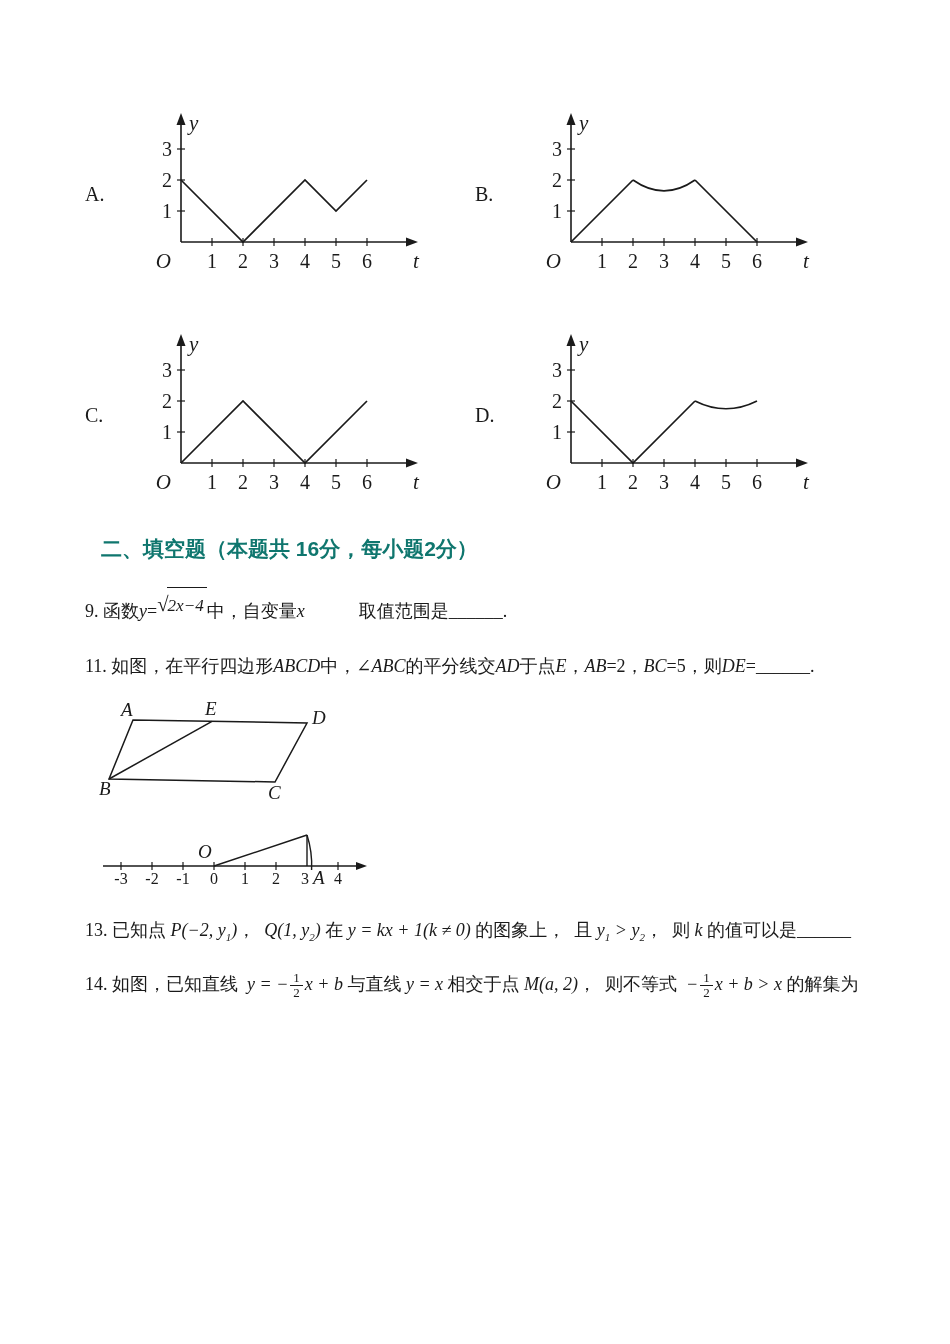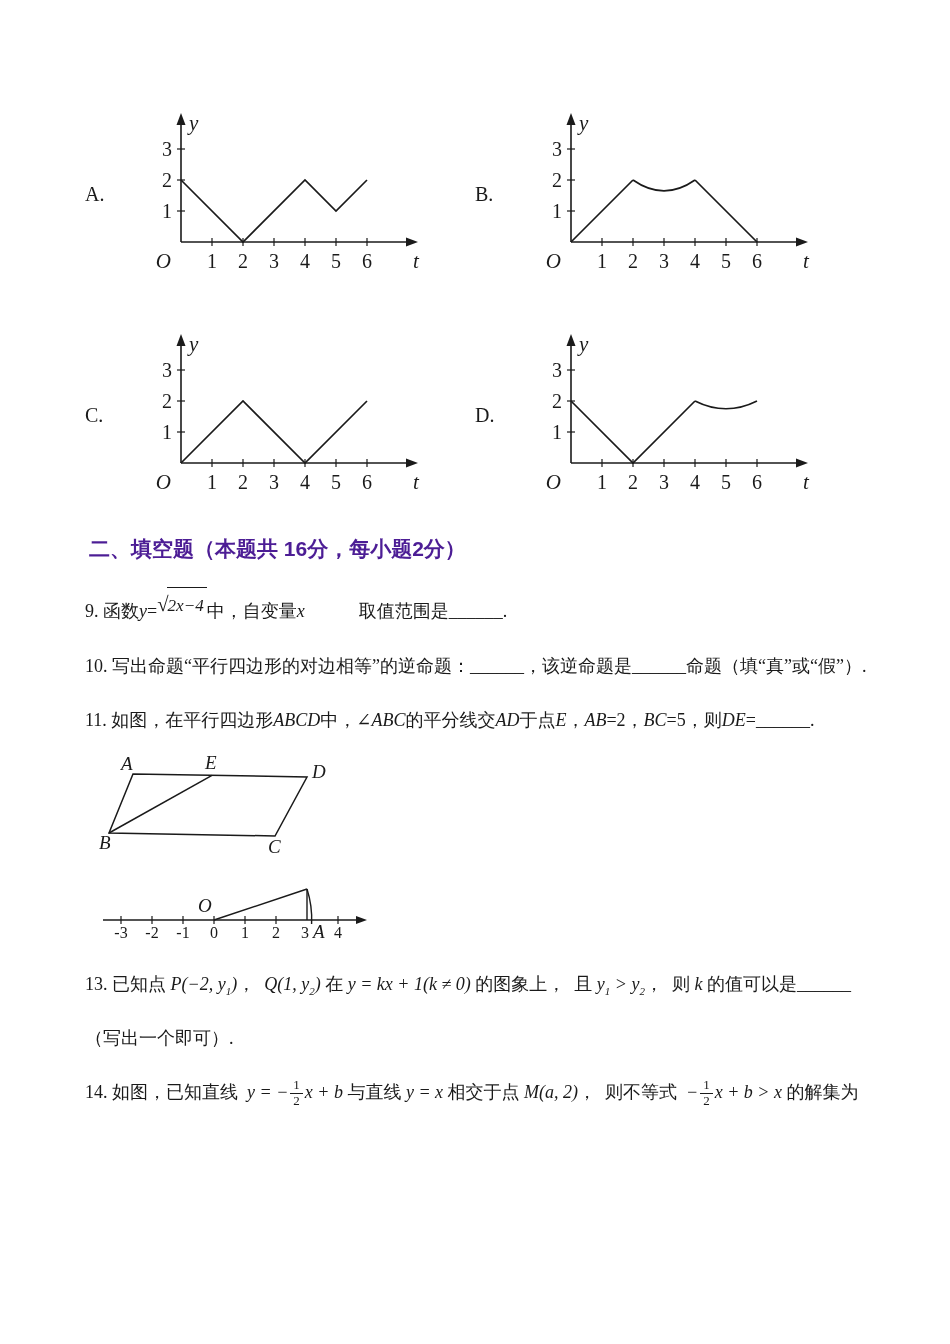--- a/index.html
+++ b/index.html
@@ -7,21 +7,21 @@
   .page{width:950px;min-height:1344px;box-sizing:border-box;padding:60px 40px 40px 85px;background:#fff;}
 
   
   .graphs{display:grid;grid-template-columns:354px 354px;column-gap:36px;row-gap:49px;margin-top:48px;}
   .graph-cell{display:flex;align-items:center;}
   .opt{font-size:20px;flex:0 0 34px;font-family:"Liberation Serif","DejaVu Serif",serif;}
   .tick{font-family:"Liberation Serif","DejaVu Serif",serif;font-size:20px;fill:#1a1a1a;}
   .axlabel{font-family:"Liberation Serif","DejaVu Serif",serif;font-style:italic;font-size:21px;fill:#1a1a1a;}
 
   
-  .section{font-size:21px;font-weight:bold;margin:34px 0 26px 4px;font-family:"Liberation Sans",sans-serif;color:#4c1d95;}
+  .section{font-size:21px;font-weight:bold;margin:34px 0 26px 16px;font-family:"Liberation Sans",sans-serif;color:#0f766e;}
 
   
   .q{font-size:18px;line-height:2.1;margin:16px 0;text-align:justify;max-width:825px;}
   .q .txt{font-family:"Liberation Serif","DejaVu Serif",serif;}
   .math{font-family:"Liberation Serif","DejaVu Serif",serif;font-style:italic;}
   .msubwrap sub{font-size:11px;font-style:italic;font-family:"Liberation Serif",serif;}
 
   .frac{display:inline-block;text-align:center;vertical-align:middle;font-size:13px;line-height:1.15;
         font-family:"Liberation Serif","DejaVu Serif",serif;margin:0 2px;}
   .frac .num{display:block;border-bottom:1.3px solid #1a1a1a;padding:0 3px;}
@@ -169,21 +169,20 @@
           <text x="294" y="160" class="axlabel">t</text>
           <polyline points="62,72 124,134 186,72" fill="none" stroke="#1a1a1a" stroke-width="1.7"></polyline>
           <path d="M 186 72 Q 217 87.5 248 72" fill="none" stroke="#1a1a1a" stroke-width="1.7"></path>
         </svg>
     </div>
   </div>
 
   <h2 class="section">二、填空题（本题共 16分，每小题2分）</h2>
 
   <p class="q"><span class="txt">9. 函数</span><span class="math">y</span><span class="txt">=</span><span class="radical"><span class="rad-sign">√</span><span class="rad-content">2x−4</span></span><span class="txt">中，自变量</span><span class="math">x</span><span class="txt">　　　取值范围是______.</span></p>
-  <p class="q"><span class="txt">10. 写出命题“平行四边形的对边相等”的逆命题：______，该逆命题是______命题（填“真”或“假”）.</span></p>
   <p class="q"><span class="txt">11. 如图，在平行四边形</span><span class="math">ABCD</span><span class="txt">中，∠</span><span class="math">ABC</span><span class="txt">的平分线交</span><span class="math">AD</span><span class="txt">于点</span><span class="math">E</span><span class="txt">，</span><span class="math">AB</span><span class="txt">=2，</span><span class="math">BC</span><span class="txt">=5，则</span><span class="math">DE</span><span class="txt">=______.</span></p>
 
   <div class="fig">
     <svg width="250" height="102" viewBox="0 0 250 102">
       <polygon points="34,18 208,21 176,80 10,77" fill="none" stroke="#1a1a1a" stroke-width="1.5"></polygon>
       <line x1="10" y1="77" x2="113" y2="19.4" stroke="#1a1a1a" stroke-width="1.5"></line>
       <text class="flab" x="22" y="14">A</text>
       <text class="flab" x="106" y="13">E</text>
       <text class="flab" x="213" y="22">D</text>
       <text class="flab" x="0" y="93">B</text>
@@ -215,16 +214,15 @@
       <text class="ntick" x="146" y="66">1</text>
       <text class="ntick" x="177" y="66">2</text>
       <text class="ntick" x="206" y="66">3</text>
       <text class="ntick" x="239" y="66">4</text>
       <text class="flab" x="99" y="40">O</text>
       <text class="flab" x="214" y="66">A</text>
     </svg>
   </div>
 
   <p class="q"><span class="txt">13. 已知点 </span><span class="math">P(−2, </span><span class="msubwrap"><span class="math">y</span><sub>1</sub></span><span class="math">)</span><span class="txt">， </span><span class="math">Q(1, </span><span class="msubwrap"><span class="math">y</span><sub>2</sub></span><span class="math">)</span><span class="txt"> 在 </span><span class="math">y = kx + 1(k ≠ 0)</span><span class="txt"> 的图象上， 且 </span><span class="msubwrap"><span class="math">y</span><sub>1</sub></span><span class="math"> &gt; </span><span class="msubwrap"><span class="math">y</span><sub>2</sub></span><span class="txt">， 则 </span><span class="math">k</span><span class="txt"> 的值可以是______</span></p>
-  <p class="q">（写出一个即可）.</p>
   <p class="q"><span class="txt">14. 如图，已知直线 </span><span class="math">y = −</span><span class="frac"><span class="num">1</span><span class="den">2</span></span><span class="math">x + b</span><span class="txt"> 与直线 </span><span class="math">y = x</span><span class="txt"> 相交于点 </span><span class="math">M(a, 2)</span><span class="txt">， 则不等式 </span><span class="math">−</span><span class="frac"><span class="num">1</span><span class="den">2</span></span><span class="math">x + b &gt; x</span><span class="txt"> 的解集为</span></p>
 
 </div>
 
 </body></html>

